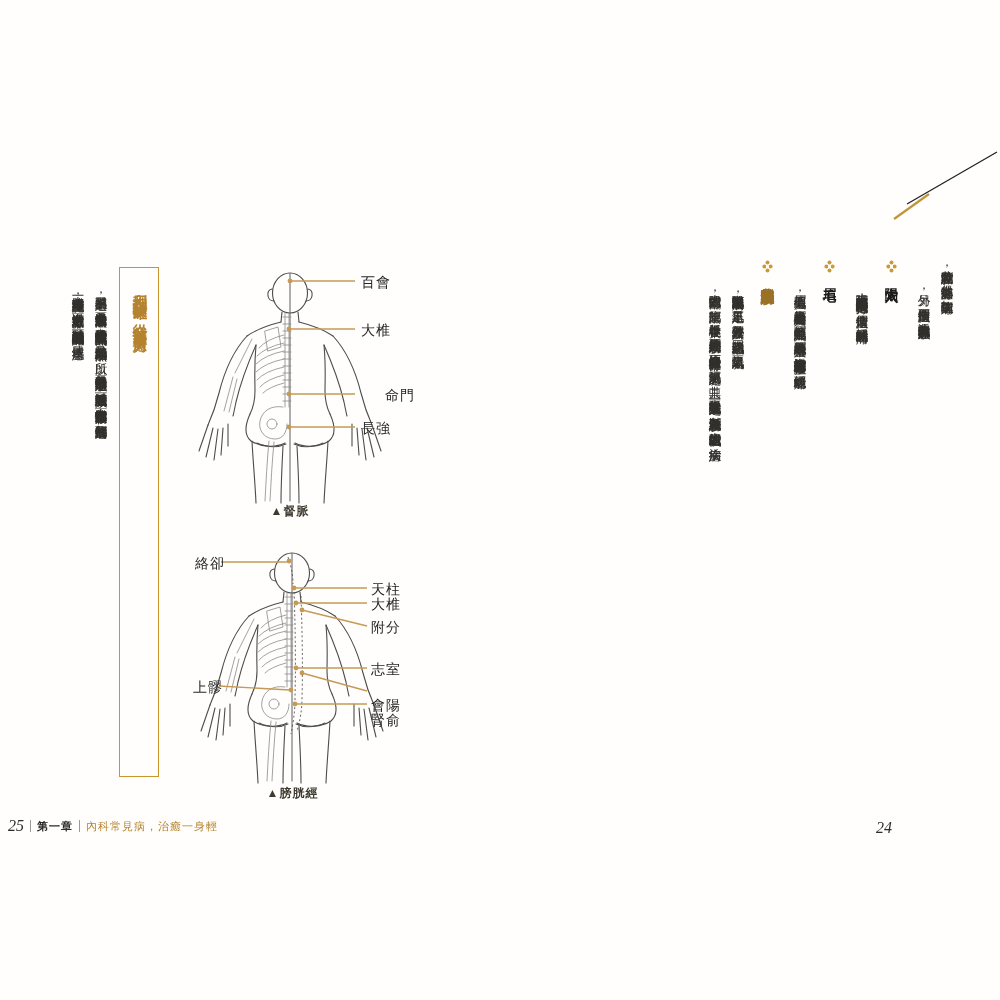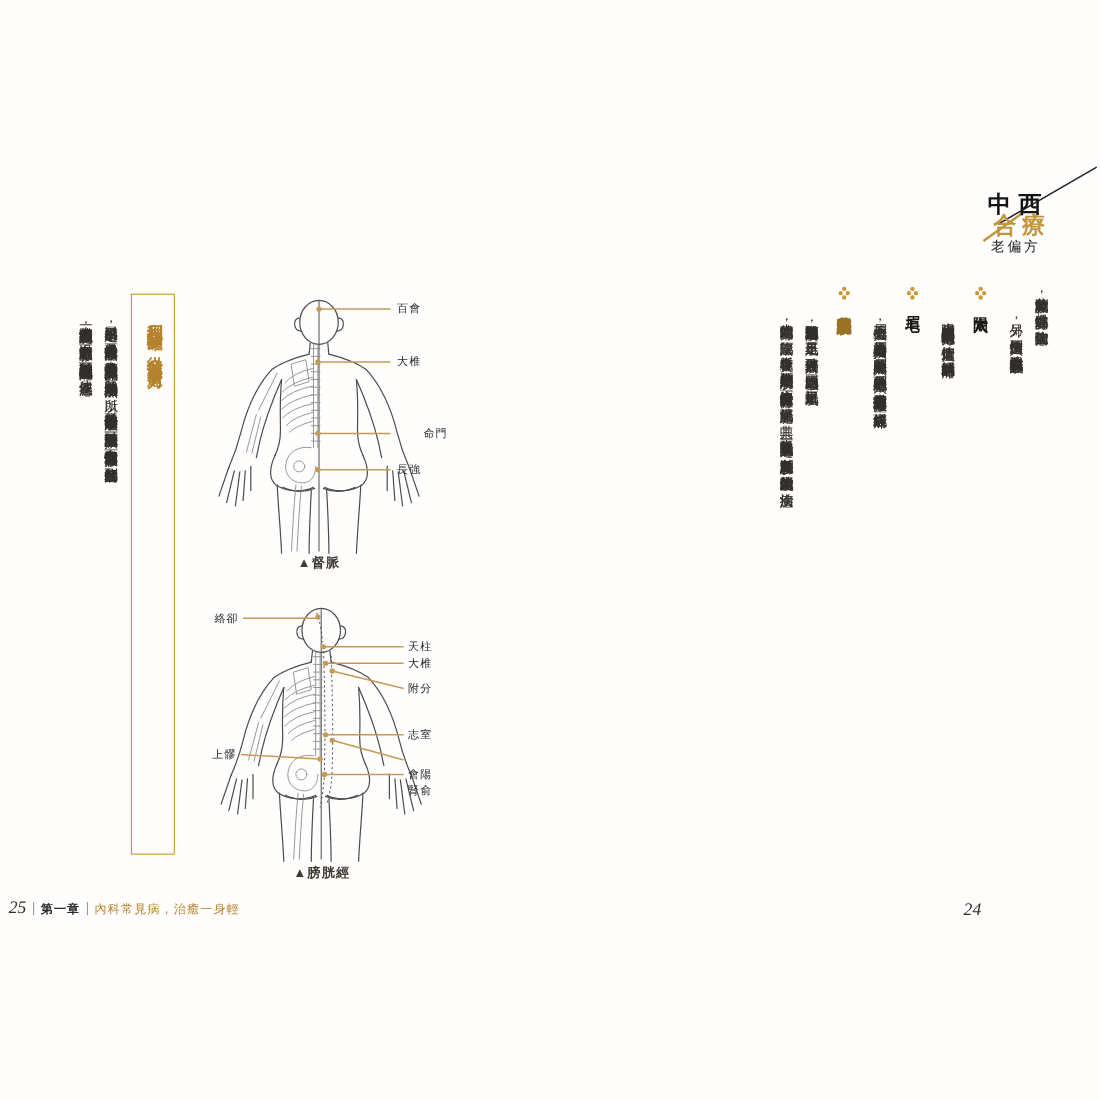--- a/index.html
+++ b/index.html
@@ -21,45 +21,40 @@
   .sec.gold{color:#9a7226;}
   .orn{display:inline-block;margin-inline-end:4px;}
   
   .headline-box{position:absolute;left:119px;top:267px;width:40px;height:510px;
                 border:1px solid #c9962e;box-sizing:border-box;}
   .headline-box .inner{writing-mode:vertical-rl;height:100%;width:100%;box-sizing:border-box;
                 padding-top:14px;line-height:37px;font-size:14.5px;font-weight:bold;
                 color:#b5832f;letter-spacing:2px;}
   
   .diagram{position:absolute;}
-  .acu-label{position:absolute;font-size:10px;letter-spacing:1px;color:#262626;white-space:nowrap;}
+  .acu-label{position:absolute;font-size:14px;letter-spacing:1px;color:#262626;white-space:nowrap;}
   .diag-caption{position:absolute;font-size:12px;font-weight:600;color:#3f3a30;
                 letter-spacing:1px;text-align:center;}
   
   .footer-left{position:absolute;left:8px;top:817px;display:flex;align-items:center;gap:6px;}
   .pagenum{font-style:italic;font-size:16px;color:#2e2c2a;font-family:"Liberation Serif",serif;}
   .bar{display:inline-block;width:1px;height:12px;background:#9a9a9a;}
   .chapter{font-size:11px;color:#2b2b2b;letter-spacing:1px;font-weight:bold;}
   .sect-title{font-size:11px;color:#b5832f;letter-spacing:1px;font-weight:normal;}
   .footer-right{position:absolute;left:876px;top:819px;}
 </style>
 </head>
 <body>
 
 <div class="page">
 
   <svg class="swoosh" width="150" height="95">
     <path d="M147,12 L57,64" stroke="#222" stroke-width="1.3" fill="none"></path>
     <path d="M44,79 L79,54" stroke="#c0953b" stroke-width="2.2" fill="none"></path>
   </svg>
-  <div class="logo">
-    <div class="l1">中西</div>
-    <div class="l2">合療</div>
-    <div class="l3">老偏方</div>
-  </div>
 
   <div class="col-block vtext" style="top:260px;right:42px;width:356px;height:540px;">
     <p>分能刺激鼻腔黏膜，促進黏液的分泌，加強防禦病毒。</p>
     <p class="indent">另外，按壓這兩個穴位，還能改善鼻塞和流鼻涕的症狀。</p>
     <h4 class="sec"><span class="orn"><svg width="11" height="13">
             <circle cx="5.5" cy="2.6" r="2" fill="#c89b35"></circle>
             <circle cx="2.4" cy="6.5" r="2" fill="#c89b35"></circle>
             <circle cx="8.6" cy="6.5" r="2" fill="#c89b35"></circle>
             <circle cx="5.5" cy="10.4" r="2" fill="#c89b35"></circle>
             <circle cx="5.5" cy="6.5" r="1.5" fill="#fff"></circle>

